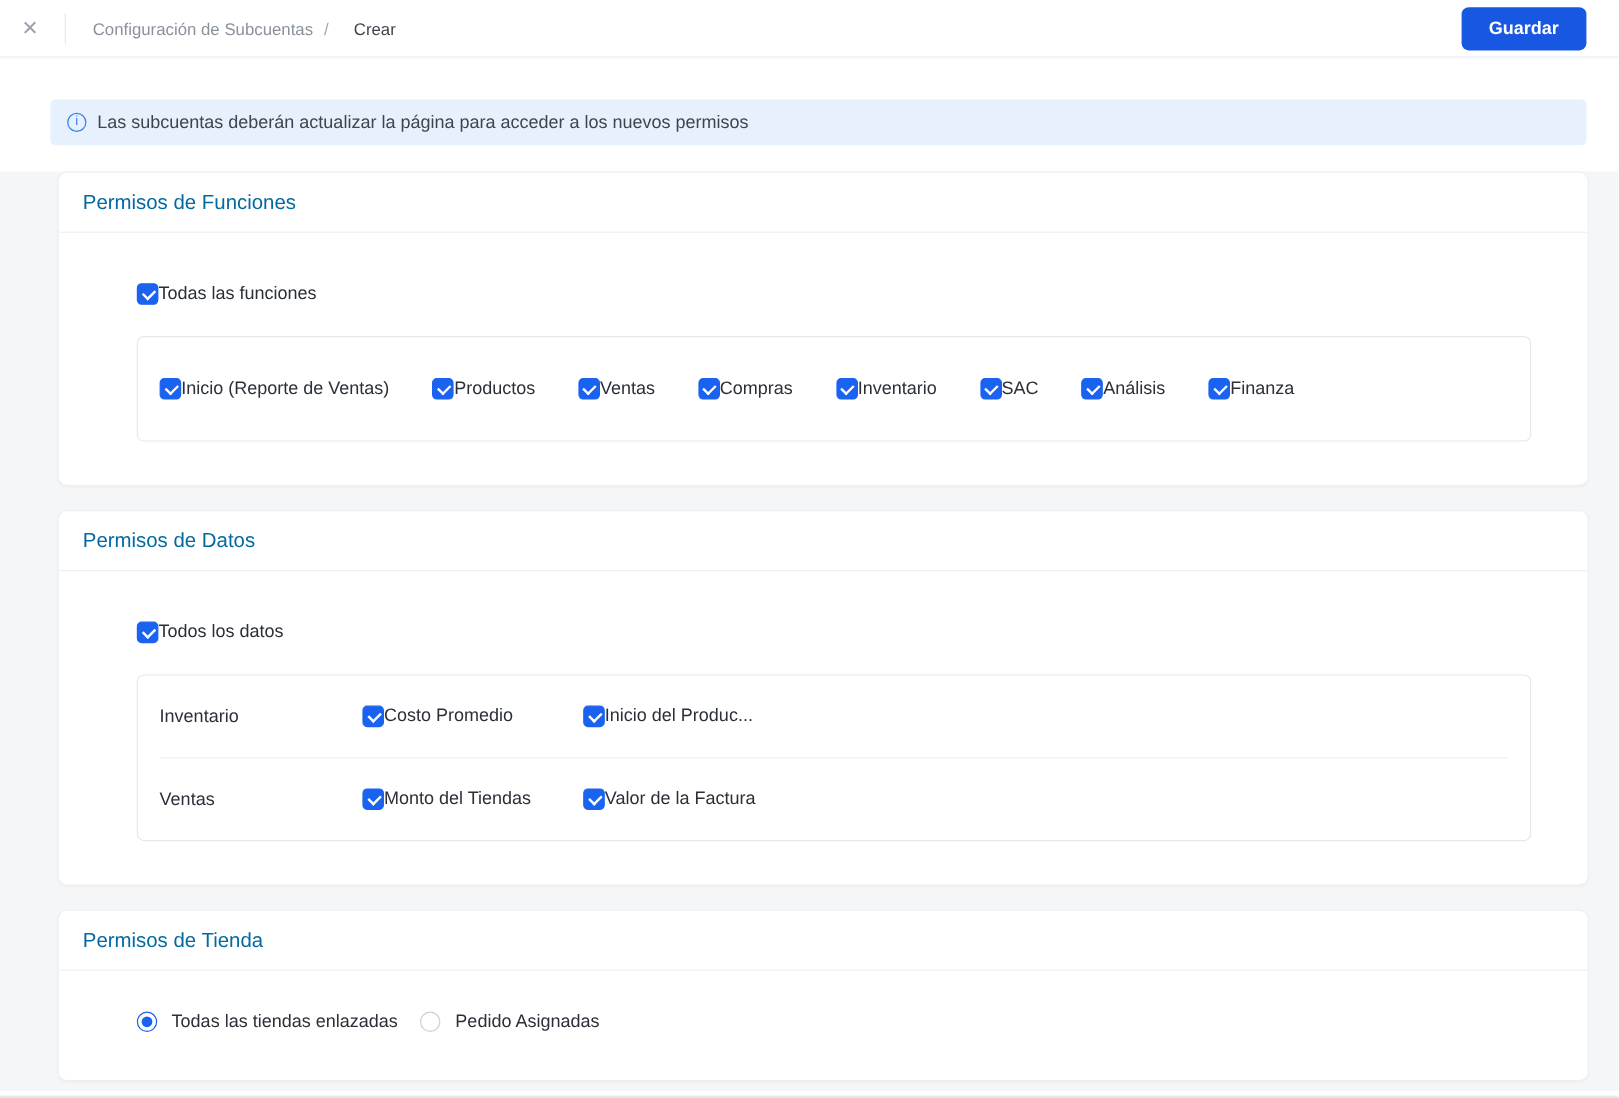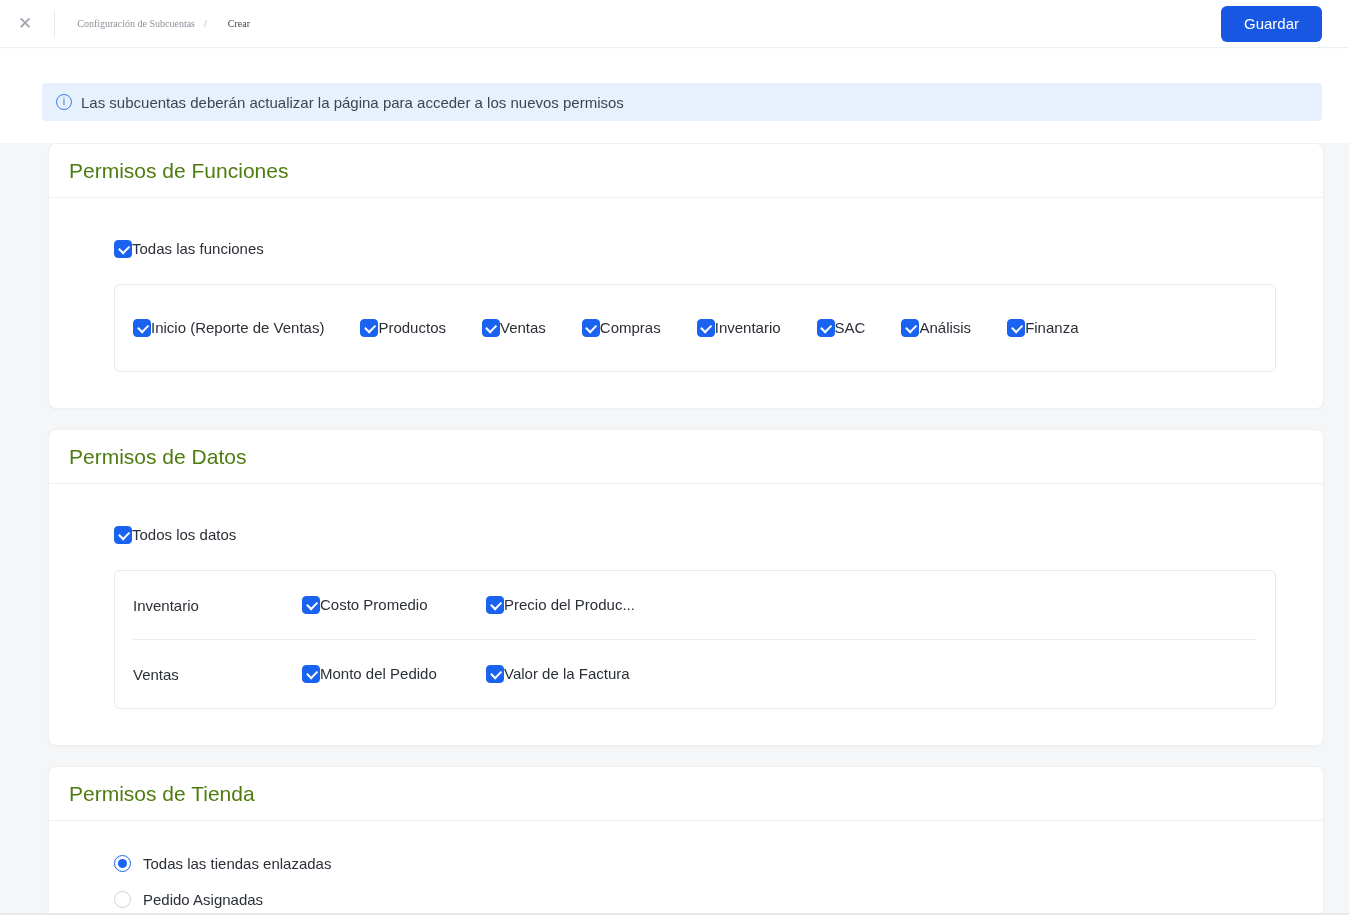--- a/index.html
+++ b/index.html
@@ -35,35 +35,36 @@
     font-size:17px;
     color:#9CA2AB;
     padding:4px 8px;
     cursor:pointer;
     line-height:1;
   }
   .topbar .vdiv{
     width:1px;height:26px;background:#E7E9EC;
     margin:0 22px 0 14px;
   }
-  .breadcrumb{display:flex;align-items:center;font-size:10px;font-family:Liberation Serif, serif;}
+  .breadcrumb{display:flex;align-items:center;font-size:14px;}
   .breadcrumb .section{color:var(--text-muted);}
   .breadcrumb .sep{color:#A2A8B0;margin:0 9px;}
   .breadcrumb .current{color:#40454C;margin-left:12px;}
   .topbar .spacer{flex:1;}
   .save-btn{
     background:var(--accent-button);
     color:#fff;
     border:none;
     border-radius:6px;
     height:36px;
     padding:0 23px;
     font-size:15px;
     font-family:inherit;
     cursor:pointer;
+    font-weight:bold;
   }
 
   
   .banner{
     margin:35px 27px 0 42px;
     height:38px;
     background:var(--banner-bg);
     border-radius:4px;
     display:flex;
     align-items:center;
@@ -95,22 +96,22 @@
     min-height:753px;
   }
   .card{
     background:#fff;
     border:1px solid var(--card-border);
     border-radius:8px;
     box-shadow:0 1px 2px rgba(0,0,0,0.03);
   }
   .card-header{
     padding:15px 20px 14px 20px;
-    font-size:21px;
-    color:#4d7c0f;
+    font-size:17px;
+    color:#0369a1;
     border-bottom:1px solid var(--card-border);
   }
   .card-body{padding:42px 47px 36px 65px;}
 
   
   .check-item{display:flex;align-items:flex-start;gap:0;font-size:15px;color:var(--text-dark);}
   .cb{
     width:18px;height:18px;
     border-radius:4px;
     border:1.5px solid #C6CAD1;
@@ -148,21 +149,21 @@
     height:68px;
     display:flex;
     align-items:center;
     padding:0 18px;
   }
   .data-row .row-label{width:169px;font-size:15px;color:var(--text-dark);flex:none;}
   .data-row .check-item{width:184px;flex:none;}
   .row-divider{height:1px;background:#ECEEF0;margin:0 18px;}
 
   
-  .radio-group{display:flex;flex-direction:column;gap:19px;}
+  .radio-group{display:flex;flex-direction:row;gap:19px;}
   .radio-item{display:flex;align-items:center;gap:12px;font-size:15px;color:var(--text-dark);cursor:pointer;}
   .radio{
     width:17px;height:17px;
     border-radius:50%;
     border:1.5px solid #CDD1D7;
     background:#fff;
     position:relative;
     flex:none;
   }
   .radio.on{border-color:var(--checkbox-blue);}
@@ -254,29 +255,29 @@
       </div>
       <div class="inner-box data-box">
         <div class="data-row">
           <span class="row-label">Inventario</span>
           <div class="check-item">
             <span class="cb on"></span>
             <span>Costo Promedio</span>
           </div>
           <div class="check-item">
             <span class="cb on"></span>
-            <span>Precio del Produc...</span>
+            <span>Inicio del Produc...</span>
           </div>
         </div>
         <div class="row-divider"></div>
         <div class="data-row">
           <span class="row-label">Ventas</span>
           <div class="check-item">
             <span class="cb on"></span>
-            <span>Monto del Pedido</span>
+            <span>Monto del Tiendas</span>
           </div>
           <div class="check-item">
             <span class="cb on"></span>
             <span>Valor de la Factura</span>
           </div>
         </div>
       </div>
     </div>
   </div>
 

